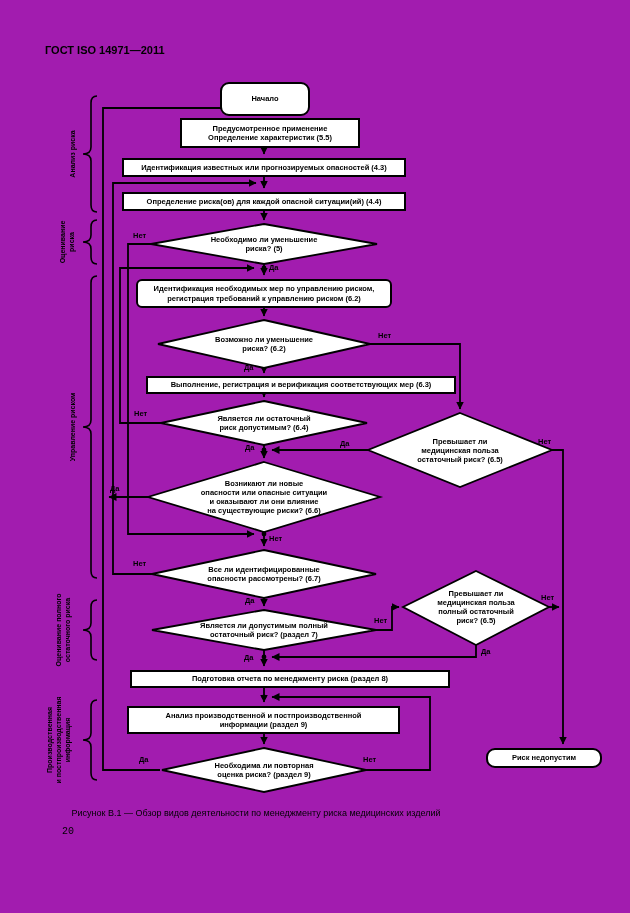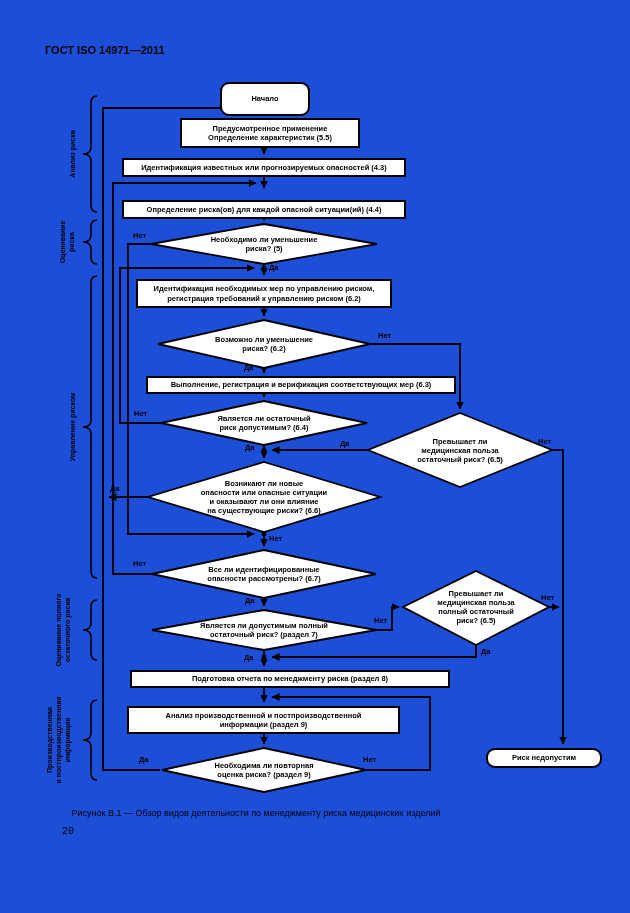--- a/index.html
+++ b/index.html
@@ -1,16 +1,16 @@
 <!DOCTYPE html>
 <html><head>
 <meta charset="utf-8">
 <style>
   html,body{margin:0;padding:0;background:#fff;}
-  .page{position:relative;width:630px;height:913px;background:#1d4ed8;overflow:hidden;
+  .page{position:relative;width:630px;height:913px;background:#a21caf;overflow:hidden;
         font-family:"Liberation Sans",sans-serif;color:#000;}
   .hdr{position:absolute;left:45px;top:44px;font-size:11px;font-weight:bold;}
   svg.lines{position:absolute;left:0;top:0;z-index:1;}
   .box{position:absolute;z-index:2;border:2px solid #000;background:#fff;box-sizing:border-box;
        display:flex;align-items:center;justify-content:center;text-align:center;
        font-weight:bold;font-size:7.5px;line-height:1.25;white-space:pre-line;}
   .rounded{border-radius:9px;}
   .dtext{position:absolute;z-index:3;transform:translate(-50%,-50%);text-align:center;
          font-weight:bold;font-size:7.5px;line-height:1.2;white-space:pre-line;pointer-events:none;}
   .elabel{position:absolute;z-index:3;font-weight:bold;font-size:7.5px;}
@@ -90,22 +90,22 @@
       <path d="M97,276 Q91,276 91,283 L91,420 Q91,427 83,427 Q91,427 91,434 L91,571 Q91,578 97,578"></path>
       <path d="M97,600 Q91,600 91,607 L91,623 Q91,630 83,630 Q91,630 91,637 L91,653 Q91,660 97,660"></path>
       <path d="M97,700 Q91,700 91,707 L91,733 Q91,740 83,740 Q91,740 91,747 L91,773 Q91,780 97,780"></path>
     </g>
   </svg>
 
   <div class="box rounded" style="left:220px;top:82px;width:90px;height:34px;">Начало</div>
   <div class="box" style="left:180px;top:118px;width:180px;height:30px;">Предусмотренное применение
 Определение характеристик (5.5)</div>
   <div class="box" style="left:122px;top:158px;width:284px;height:19px;">Идентификация известных или прогнозируемых опасностей (4.3)</div>
-  <div class="box" style="left:122px;top:192px;width:284px;height:19px;margin-top:8px;">Определение риска(ов) для каждой опасной ситуации(ий) (4.4)</div>
-  <div class="box" style="left:136px;top:279px;width:256px;height:29px;">Идентификация необходимых мер по управлению риском,
+  <div class="box" style="left:122px;top:192px;width:284px;height:19px;">Определение риска(ов) для каждой опасной ситуации(ий) (4.4)</div>
+  <div class="box" style="left:136px;top:279px;width:256px;height:29px;border-radius:6px;">Идентификация необходимых мер по управлению риском,
 регистрация требований к управлению риском (6.2)</div>
   <div class="box" style="left:146px;top:376px;width:310px;height:18px;">Выполнение, регистрация и верификация соответствующих мер (6.3)</div>
   <div class="box" style="left:130px;top:670px;width:320px;height:18px;">Подготовка отчета по менеджменту риска (раздел 8)</div>
   <div class="box" style="left:127px;top:706px;width:273px;height:28px;">Анализ производственной и постпроизводственной
 информации (раздел 9)</div>
   <div class="box rounded" style="left:486px;top:748px;width:116px;height:20px;">Риск недопустим</div>
 
   <div class="dtext" style="left:264px;top:244px;width:160px;">Необходимо ли уменьшение
 риска? (5)</div>
   <div class="dtext" style="left:264px;top:344px;width:150px;">Возможно ли уменьшение

